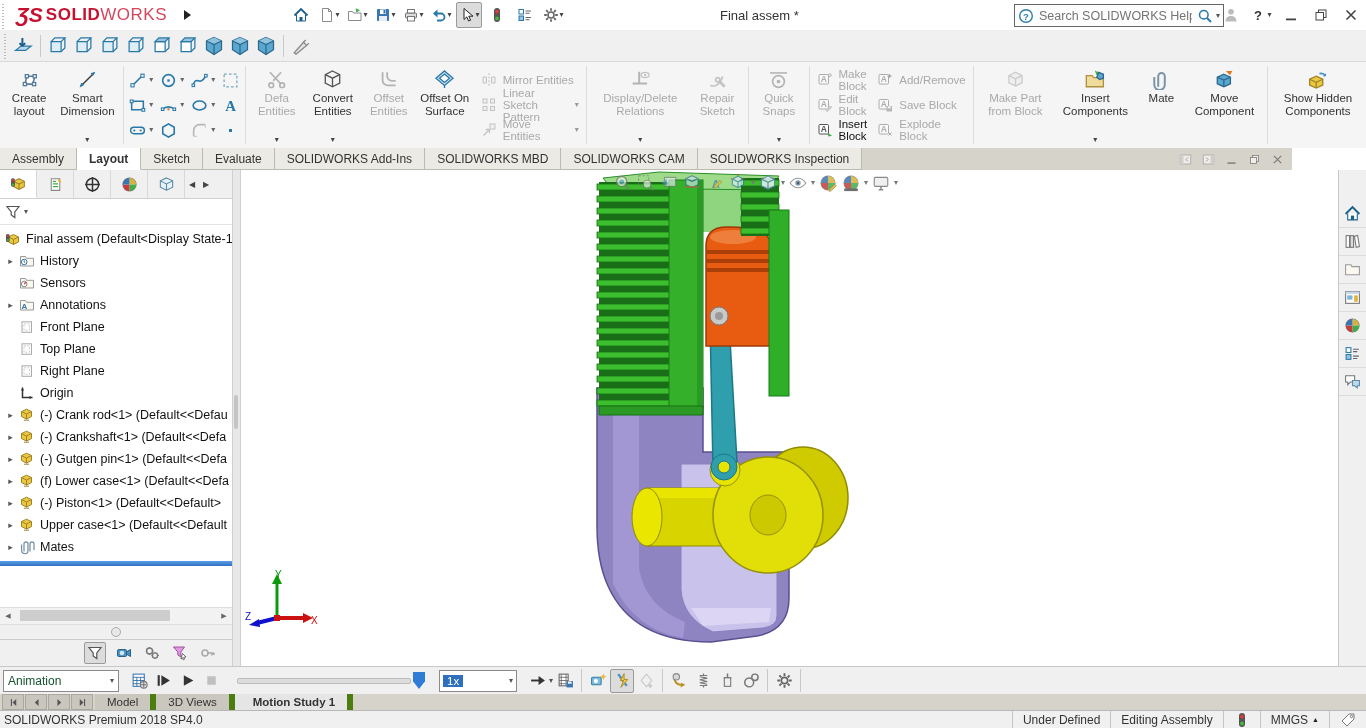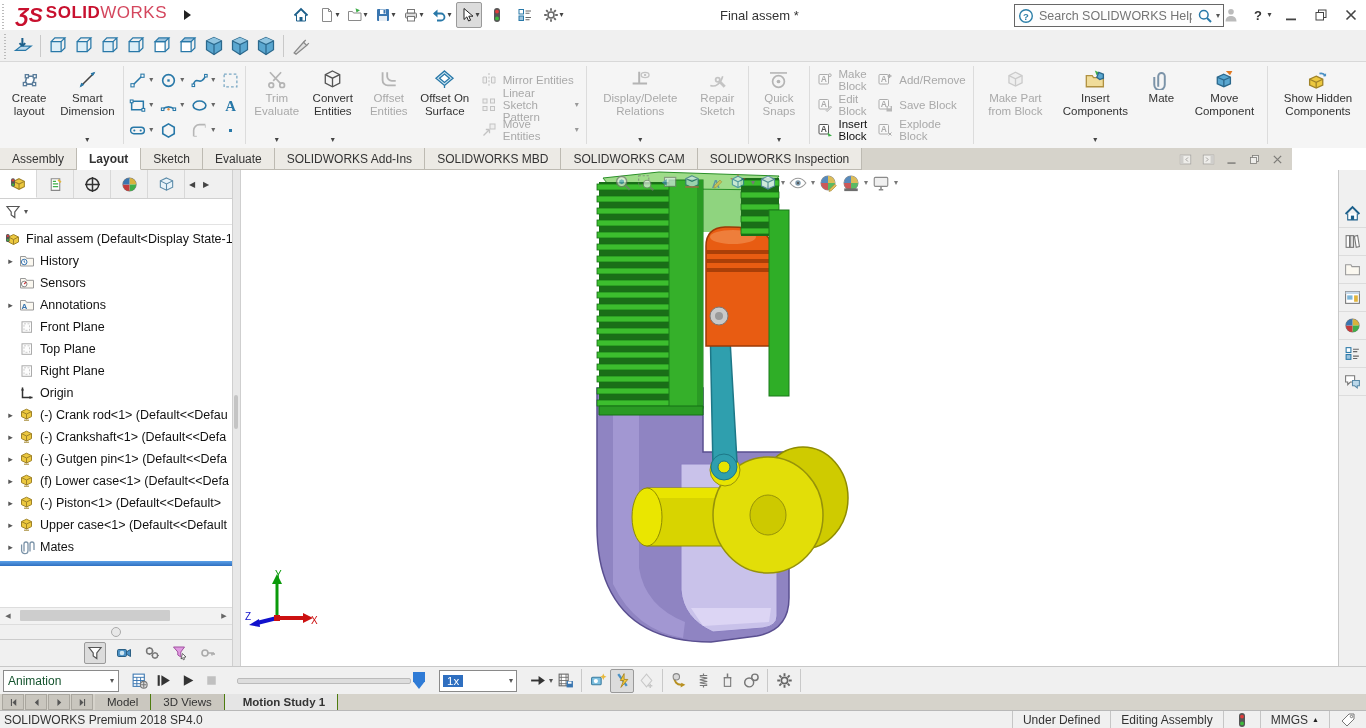--- a/index.html
+++ b/index.html
@@ -11,21 +11,21 @@
   .chev{font-size:8px;color:#555;line-height:1;}
   .dis .lbl,.srow.dis{color:#a9a9a9!important;}
   .dis .ic svg,.ic.dis svg{filter:grayscale(1);opacity:.45;}
   .pressed{background:#dcdcdc;border:1px solid #9a9a9a!important;border-radius:2px;}
 
   
   #titlebar{position:absolute;left:0;top:0;width:1366px;height:30px;background:#fff;
     border-bottom:1px solid #d5d5d5;display:flex;align-items:center;}
   .grip{width:6px;align-self:stretch;background:repeating-linear-gradient(#bbb 0 1px,transparent 1px 3px);
     background-size:2px 100%;background-repeat:no-repeat;background-position:2px 4px;margin-right:2px;}
-  #logo{display:flex;align-items:flex-start;padding:0 6px 0 8px;color:#c8102e;white-space:nowrap;}
+  #logo{display:flex;align-items:center;padding:0 6px 0 8px;color:#c8102e;white-space:nowrap;}
   #logo .mark{font-style:italic;font-weight:bold;font-size:21px;margin-right:3px;}
   #logo .lb{font-weight:bold;font-size:17px;letter-spacing:.5px;}
   #logo .ll{font-weight:normal;font-size:17px;letter-spacing:.5px;color:#d4475e;}
   .tbtn{height:24px;min-width:24px;display:flex;align-items:center;justify-content:center;
     border:1px solid transparent;margin:0 1px;gap:1px;}
   .tbtn .chev{color:#444;}
   #doc-title{position:absolute;left:720px;top:0;height:30px;display:flex;align-items:center;
     font-size:13px;color:#333;}
   #searchbox{position:absolute;right:142px;top:4px;width:202px;height:21px;border:1px solid #666;
     background:#fdfdfd;display:flex;align-items:center;padding:0 3px;gap:3px;}
@@ -123,21 +123,21 @@
   #timemarker{width:12px;height:17px;background:#2f7bd6;clip-path:polygon(0 0,100% 0,100% 55%,50% 100%,0 55%);margin-right:14px;}
   #speedbox{width:70px;height:20px;background:#fff;border:1px solid #8a8a8a;display:flex;align-items:center;padding:0 3px;margin-right:8px;}
   #speedbox .val{background:#2f6fc0;color:#fff;font-size:11.5px;padding:0 4px;margin-right:auto;}
 
   
   #doctabs{position:absolute;left:0;top:694px;width:1366px;height:16px;background:#d6d3cb;
     display:flex;align-items:stretch;font-size:11.5px;}
   #docnav{display:flex;align-items:center;padding:0 2px;gap:1px;}
   #docnav .ic{width:20px;height:14px;background:#c9c6be;border:1px solid #aaa79f;}
   #docnav .ic svg{width:11px;height:11px;}
-  .dtab{display:flex;align-items:center;padding:0 12px;color:#333;background:#cac7bf;border-right:1px solid #4d7c0f;}
+  .dtab{display:flex;align-items:center;padding:0 12px;color:#333;background:#cac7bf;border-right:6px solid #4d7c0f;}
   .dtab.active{background:#e5e5e5;font-weight:bold;padding-left:18px;}
 
   
   #statusbar{position:absolute;left:0;top:710px;width:1366px;height:18px;background:#f0f0f0;
     border-top:1px solid #b8b8b8;display:flex;align-items:center;box-sizing:border-box;font-size:12px;color:#333;}
   #statusbar .left{padding-left:4px;}
   #statusbar .right{margin-left:auto;display:flex;align-items:center;height:100%;}
   .sseg{display:flex;align-items:center;height:100%;padding:0 10px;border-left:1px solid #c6c6c6;gap:4px;}
   .ssmall{font-size:7px;color:#222;}
 </style>
@@ -532,21 +532,21 @@
     <div class="rsep"></div>
     <div class="rgroup">
       <div class="rbig dis" style="width:46px">
         <span class="ic">
             <svg viewBox="0 0 16 16">
               <path d="M3 2.5l8.5 9M11.5 2.5 5.5 9" stroke="#666" stroke-width="1.3"></path>
               <circle cx="4" cy="12.3" r="1.8" fill="none" stroke="#666" stroke-width="1.3"></circle>
               <circle cx="12.3" cy="12.3" r="1.8" fill="none" stroke="#666" stroke-width="1.3"></circle>
             </svg>
           </span>
-        <span class="lbl">Trim Evaluate</span>
+        <span class="lbl">Defa Entities</span>
           <span class="chev">▾</span>
       </div>
       <div class="rbig" style="width:50px">
         <span class="ic">
             <svg viewBox="0 0 16 16">
               <path d="M8 1.5 13.5 4.3v6.4L8 13.5 2.5 10.7V4.3z" fill="#f5f5f5" stroke="#555"></path>
               <path d="M2.5 4.3 8 7l5.5-2.7M8 7v6.5" fill="none" stroke="#555"></path>
             </svg>
           </span>
         <span class="lbl">Convert Entities</span>

